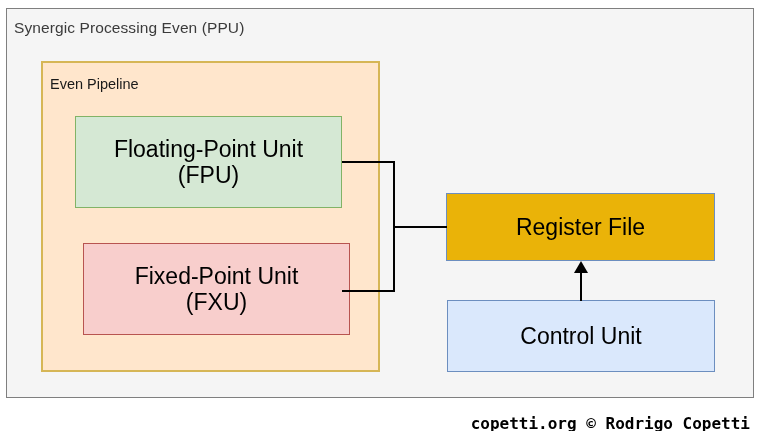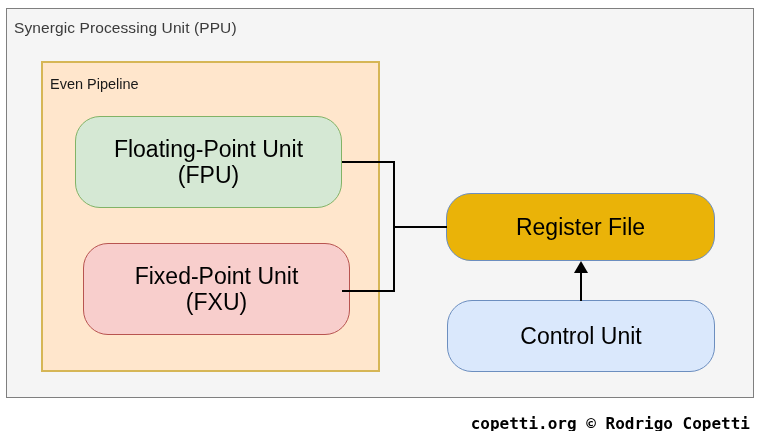--- a/index.html
+++ b/index.html
@@ -61,21 +61,20 @@
   .unit {
     position: absolute;
     box-sizing: border-box;
     display: flex;
     flex-direction: column;
     align-items: center;
     justify-content: center;
     text-align: center;
     line-height: 1.14;
     color: #000000;
-    border-radius: 25px;
   }
   .unit .ln { display: block; }
 
   .fpu-box {
     left: 75px;
     top: 116px;
     width: 267px;
     height: 92px;
     background: #d5e8d4;
     border: 1.4px solid #82b366;
@@ -159,21 +158,21 @@
     white-space: nowrap;
     margin-top: 12px;
   }
 </style>
 </head>
 <body>
 
 <div id="page">
 
   <div class="ppu-box"></div>
-  <div class="ppu-label">Synergic Processing Unit (PPU)</div>
+  <div class="ppu-label">Synergic Processing Even (PPU)</div>
 
   <div class="pipeline-box"></div>
   <div class="pipeline-label">Even Pipeline</div>
 
   <div class="unit fpu-box">
     <span class="ln">Floating-Point Unit</span>
     <span class="ln">(FPU)</span>
   </div>
 
   <div class="unit fxu-box">

